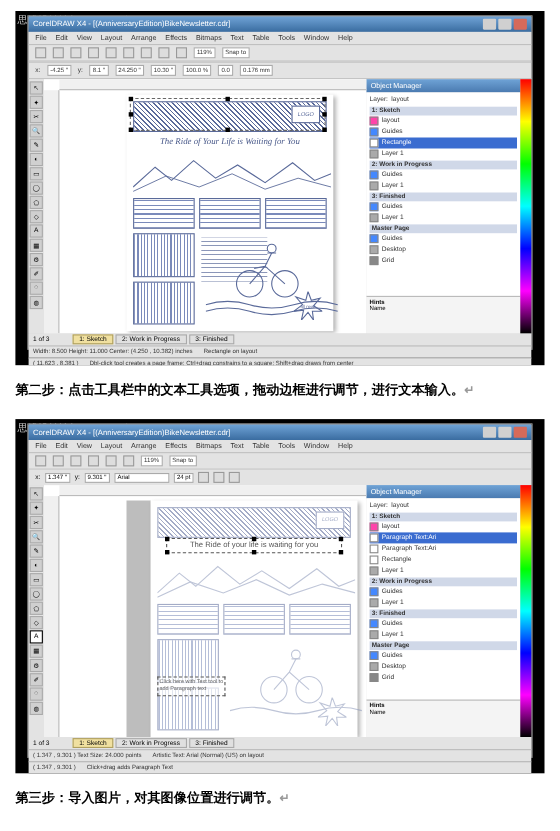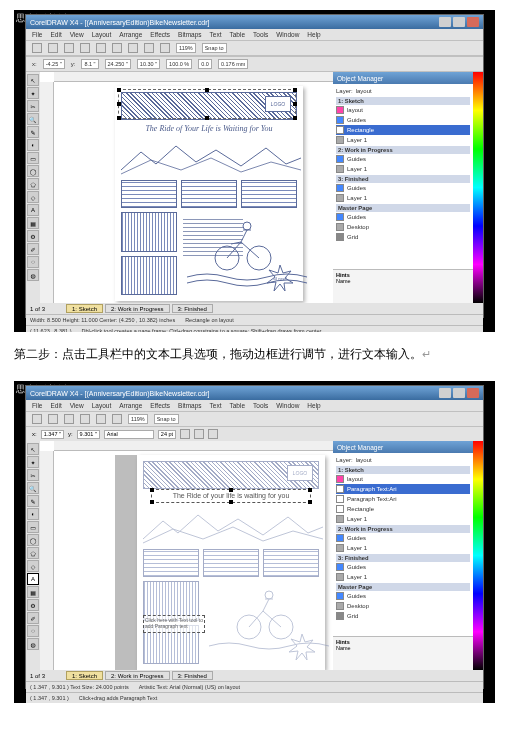--- a/index.html
+++ b/index.html
@@ -48,21 +48,21 @@
   .panels { width: 140px; background: #e3e3e3; display: flex; flex-direction: column; }
   .panel-title { height: 12px; background: linear-gradient(#6fa3d6,#4a7ab0); font-size: 6.5px; color: #fff; display: flex; align-items: center; padding: 0 4px; }
   .panel-body { flex: 1; background: #fff; font-size: 6px; color: #333; padding: 2px 3px; overflow: hidden; }
   .panel-body .row { display: flex; align-items: center; gap: 3px; height: 10px; }
   .panel-body .row .swatch { width: 8px; height: 8px; border: 1px solid #888; }
   .panel-body .row.sel { background: #3a6cd0; color: #fff; }
   .panel-body .group { background: #d0d8e8; font-weight: bold; padding: 1px 2px; margin-top: 1px; font-size: 5.8px; }
   .panel-hints { height: 34px; background: #f4f4f4; border-top: 1px solid #bbb; font-size:5.5px; padding:2px 3px; }
   .colorstrip { width: 10px; background: linear-gradient(#f00,#ff0,#0f0,#0ff,#00f,#f0f,#000); }
   .outer-right { display:flex; height:100%; }
-  .step-text { font-size: 12px; color: #000; margin: 10px 0 18px; }
+  .step-text { font-size: 12px; color: #000; margin: 10px 0 18px; font-weight: bold; }
   .return-mark { color: #999; font-size: 11px; }
   .watermark { position: absolute; left: 2px; top: 2px; font-size: 9px; color: rgba(255,255,255,.8); font-family: sans-serif; letter-spacing:.5px; }
   .gray-col { position:absolute; left:75px; top:14px; width:22px; height:215px; background:#bdbdbd; }
   .textframe { position:absolute; border:1px dashed #555; }
   .textframe .txt { font-size:7px; color:#555; text-align:center; padding-top:2px; }
   .para-box { position:absolute; border:1px dashed #555; font-size:5px; color:#666; padding:1px; background:rgba(255,255,255,.6); }
   .icon { width:10px; height:10px; border:1px solid #999; background:#ddd; }
 </style>
 </head>
 <body>
@@ -471,14 +471,17 @@
         <span>( 1.347 , 9.301 )  Text Size: 24.000 points</span>
         <span>Artistic Text: Arial (Normal) (US) on layout</span>
       </div>
       <div class="status">
         <span>( 1.347 , 9.301 )</span>
         <span>Click+drag adds Paragraph Text</span>
       </div>
     </div>
   </div>
 
+  <p class="step-text">
+    <span>第三步：导入图片，对其图像位置进行调节。</span><span class="return-mark">↵</span>
+  </p>
 
 </div>
 
 </body></html>

